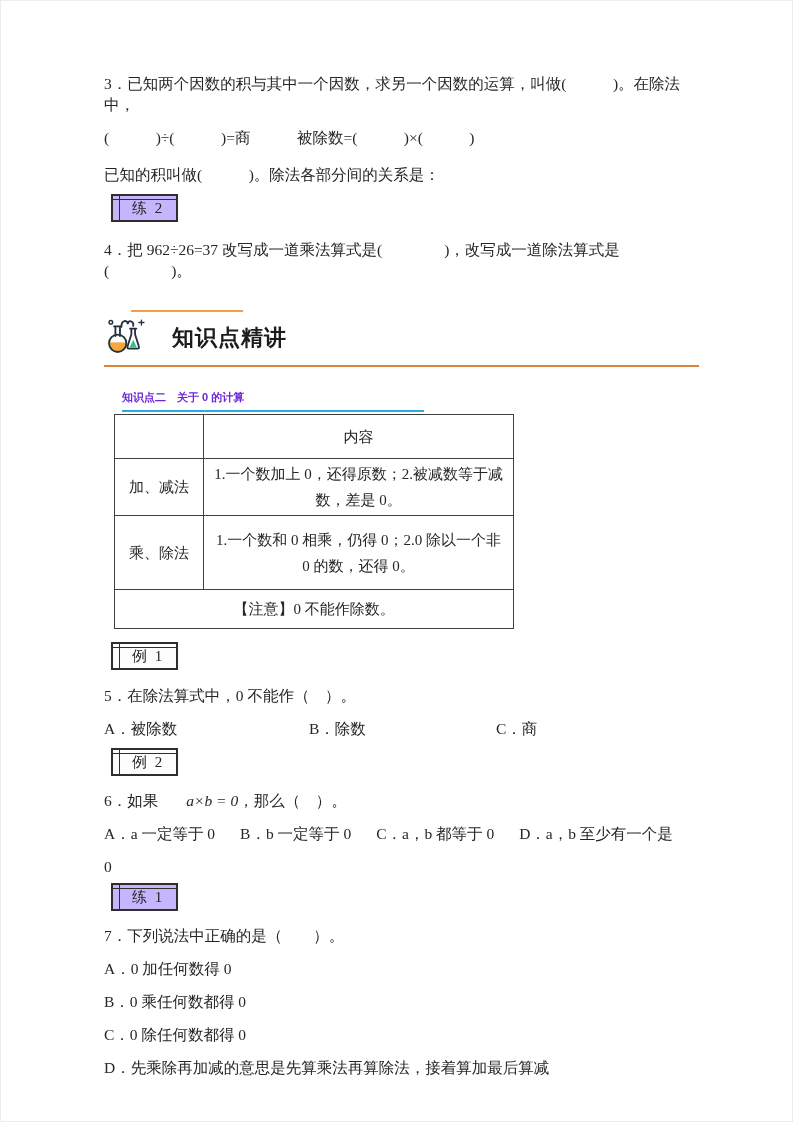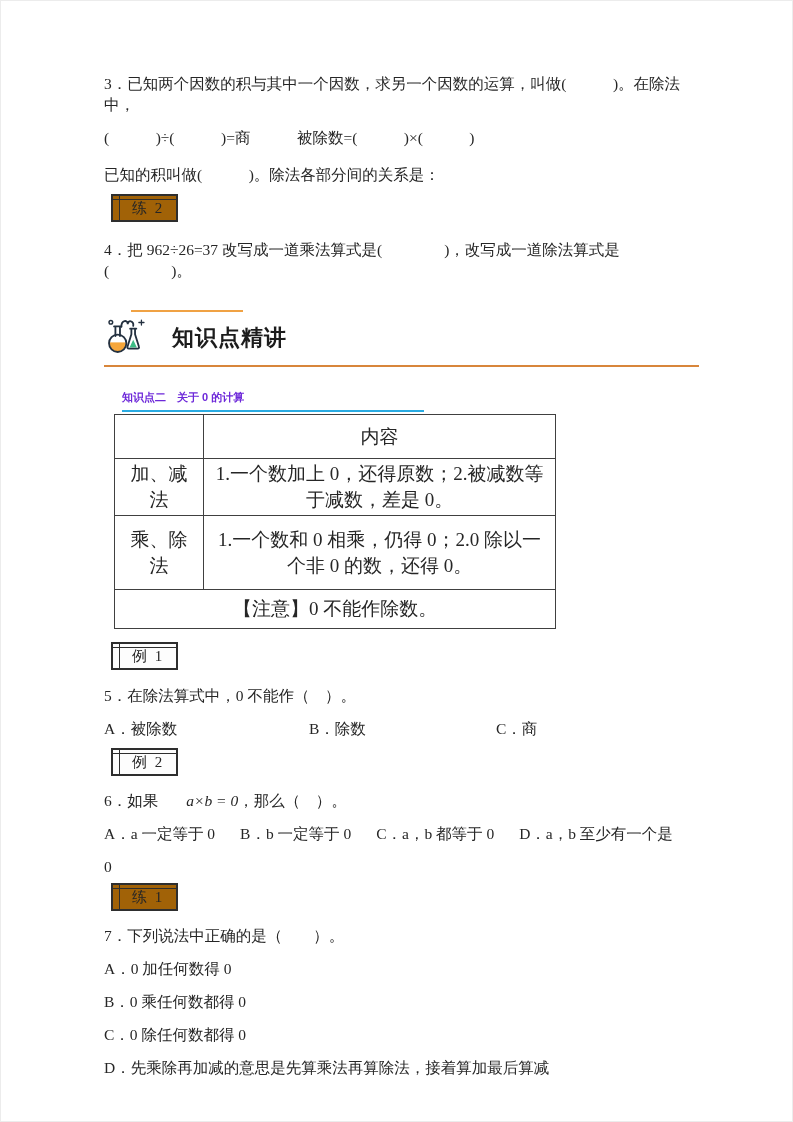--- a/index.html
+++ b/index.html
@@ -22,21 +22,21 @@
   .badge-row { margin-left:7px; }
   .badge {
     position:relative; display:inline-block; box-sizing:border-box;
     height:28px; min-width:66px;
     border:2px solid #2e2e2e;
     padding:3px 12px 0 19px;
     font-size:15px; letter-spacing:2px; text-align:center;
   }
   .badge::before { content:""; position:absolute; top:0; bottom:0; left:6px; border-left:1.5px solid #2e2e2e; }
   .badge::after  { content:""; position:absolute; left:0; right:0; top:3px; border-top:1.5px solid #2e2e2e; }
-  .badge.practice { background:#a16207; }
+  .badge.practice { background:#c4b5fd; }
   .badge.example  { background:#fdfdfd; }
 
   
   .kp-section { position:relative; margin-top:29px; padding-top:5px; }
   .kp-short-line { position:absolute; top:0; left:27px; width:112px; height:2px; background:#f0a244; }
   .kp-row { display:flex; align-items:center; gap:26px; }
   .kp-title {
     font-family:"Liberation Sans","DejaVu Sans",sans-serif;
     font-weight:bold; font-size:22px; color:#1c1c1c; letter-spacing:1px;
   }
@@ -46,22 +46,22 @@
   .topic {
     margin:21px 0 0 18px; width:302px;
     padding-bottom:3px; border-bottom:2.5px solid #29abe2;
     font-family:"Liberation Sans","DejaVu Sans",sans-serif;
     font-weight:bold; font-size:11px; color:#6d28d9; line-height:19px;
   }
 
   
   table.kp-table {
     border-collapse:collapse; margin:2px 0 0 10px;
-    width:442px; table-layout:fixed;
-    font-size:19px; color:#262626;
+    width:400px; table-layout:fixed;
+    font-size:15px; color:#262626;
   }
   table.kp-table td { border:1.5px solid #404040; text-align:center; padding:2px 8px; line-height:26px; }
   td.col-label { width:72px; }
   tr.r-header td { height:39px; }
   tr.r-addsub td { height:41px; }
   tr.r-muldiv td { height:69px; }
   tr.r-note   td { height:34px; }
 
   
   .opts5 span { display:inline-block; }

